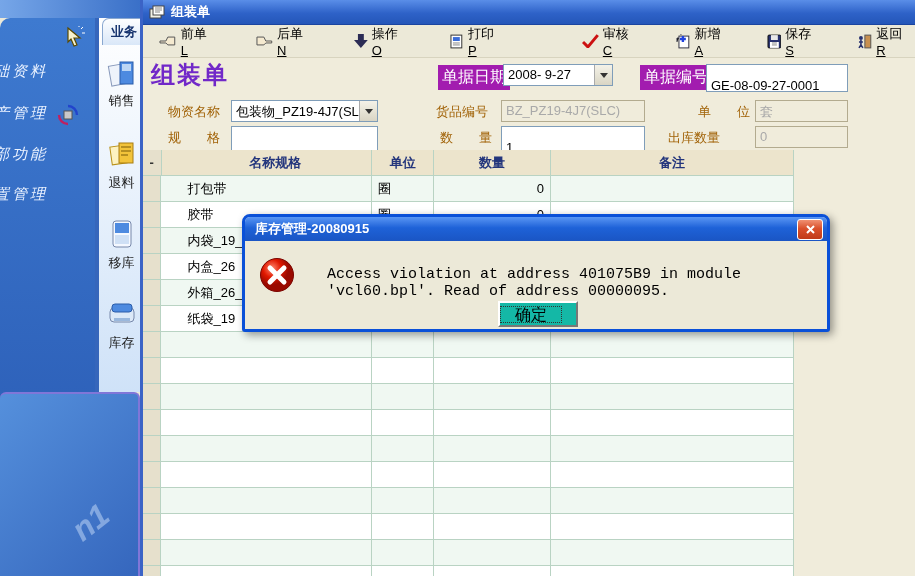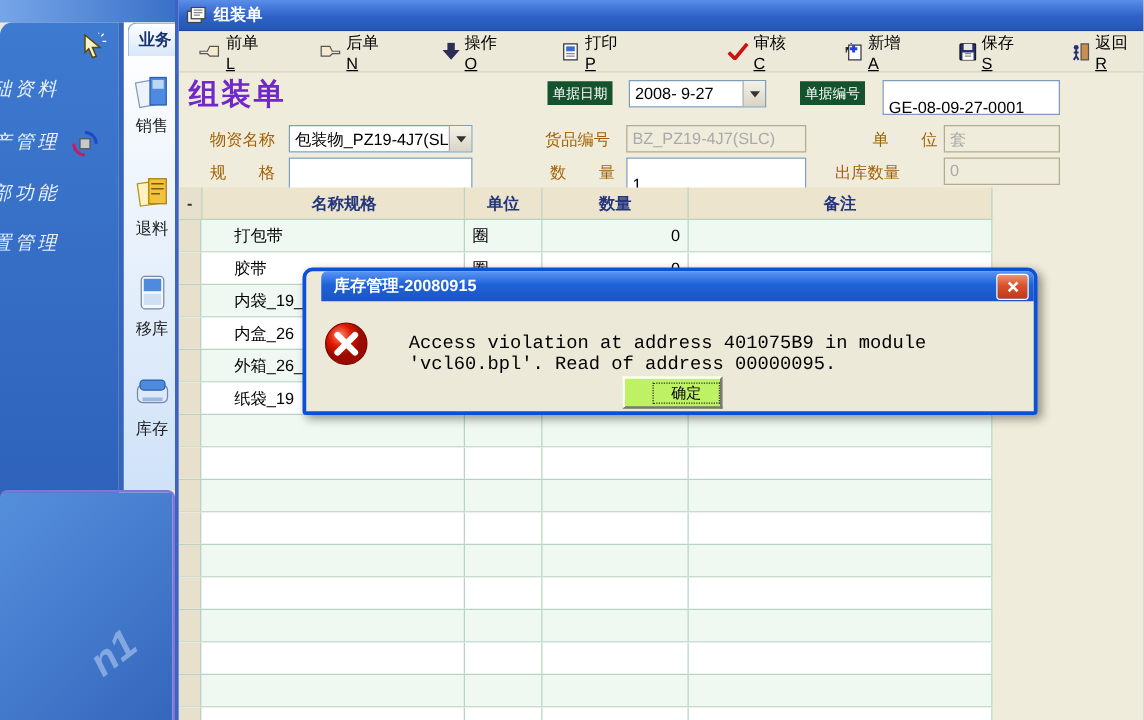--- a/index.html
+++ b/index.html
@@ -43,21 +43,21 @@
             border-bottom:1px solid #1a44a0;color:#fff;font-weight:bold;
             display:flex;align-items:center;box-sizing:border-box;}
   .titlebar .ttl{margin-left:6px;}
   .toolbar{left:0;top:25px;width:100%;height:32px;background:#ece9d8;
            border-bottom:1px solid #d8d4bf;display:flex;align-items:center;}
   .tb-group{display:flex;align-items:center;}
   .tb-btn{display:flex;align-items:center;gap:4px;color:#000;cursor:default;padding:2px 4px;}
   .hk{text-decoration:underline;}
 
   .form-title{left:8px;top:59px;color:#7128c8;font-size:24px;font-weight:bold;letter-spacing:2px;}
-  .hl-label{background:#14532d;color:#fff;padding:2px 4px;font-size:11px;}
+  .hl-label{background:#a21caf;color:#fff;padding:2px 4px;font-size:16px;}
   .olv{color:#a16207;font-size:13px;white-space:pre;}
   .field{background:#fff;border:1px solid #7f9db9;box-sizing:border-box;
          font-size:13px;padding:13px 4px;color:#000;overflow:hidden;white-space:nowrap;}
   .field-gray{background:transparent;border:1px solid #b3ab8f;box-sizing:border-box;
               font-size:13px;padding:2px 4px;color:#a9a9a9;overflow:hidden;white-space:nowrap;}
   .combo{display:flex;align-items:stretch;background:#fff;border:1px solid #7f9db9;box-sizing:border-box;}
   .combo .cval{flex:1;padding:2px 4px;font-size:13px;overflow:hidden;white-space:nowrap;}
   .drop-btn{width:17px;background:linear-gradient(180deg,#f4f2e8,#d9d5c4);
             border-left:1px solid #aaa;display:flex;align-items:center;justify-content:center;}
   .drop-btn:after{content:"";border:4px solid transparent;border-top:5px solid #333;margin-top:4px;}
@@ -73,34 +73,34 @@
   .c2{width:64px;padding-left:6px;}
   .c3{width:120px;justify-content:flex-end;padding-right:6px;}
   .c4{width:250px;padding-left:6px;}
   .thead .c1,.thead .c2,.thead .c3,.thead .c4{justify-content:center;padding:0;}
   .tbody .trow:nth-child(odd){background:#f0f8f2;}
   .tbody .trow:nth-child(even){background:#ffffff;}
 
   
   .dialog{left:242px;top:214px;width:588px;height:118px;
           border:3px solid #0a50d8;border-radius:8px 8px 3px 3px;
-          background:#ece9d8;box-shadow:3px 3px 8px rgba(0,0,0,.4);box-sizing:border-box;padding-left:12px;}
+          background:#ece9d8;box-shadow:3px 3px 8px rgba(0,0,0,.4);box-sizing:border-box;}
   .dlg-title{height:24px;background:linear-gradient(180deg,#5a96f4 0%,#1e62d8 45%,#1a55c4 100%);
              border-radius:5px 5px 0 0;display:flex;align-items:center;color:#fff;
              font-weight:bold;padding-left:10px;position:relative;}
   .dlg-close{position:absolute;right:4px;top:2px;width:24px;height:19px;
              background:linear-gradient(180deg,#f09072,#d9502c 45%,#c03a18);
              border:1px solid #fff;border-radius:3px;display:flex;align-items:center;justify-content:center;}
   .dlg-msg{position:absolute;left:58px;top:49px;right:10px;
            font-family:"Liberation Mono","DejaVu Sans Mono",monospace;font-size:15px;color:#000;margin-left:24px;}
   .err-ico{position:absolute;left:14px;top:40px;}
-  .ok-btn{position:absolute;left:253px;top:84px;width:76px;height:22px;background:#bef264;
+  .ok-btn{position:absolute;left:253px;top:84px;width:76px;height:22px;background:#14b8a6;
           border-top:2px solid #fff;border-left:2px solid #fff;
           border-right:2px solid #777;border-bottom:2px solid #777;
-          display:flex;align-items:center;justify-content:flex-end;font-size:12px;}
+          display:flex;align-items:center;justify-content:flex-start;font-size:16px;}
   .ok-inner{border:1px dotted #333;padding:0 14px;line-height:15px;}
 </style>
 </head>
 <body>
 
 <div id="screen">
 
   <div class="abs top-strip"></div>
 
   <div class="abs dark-sidebar">

